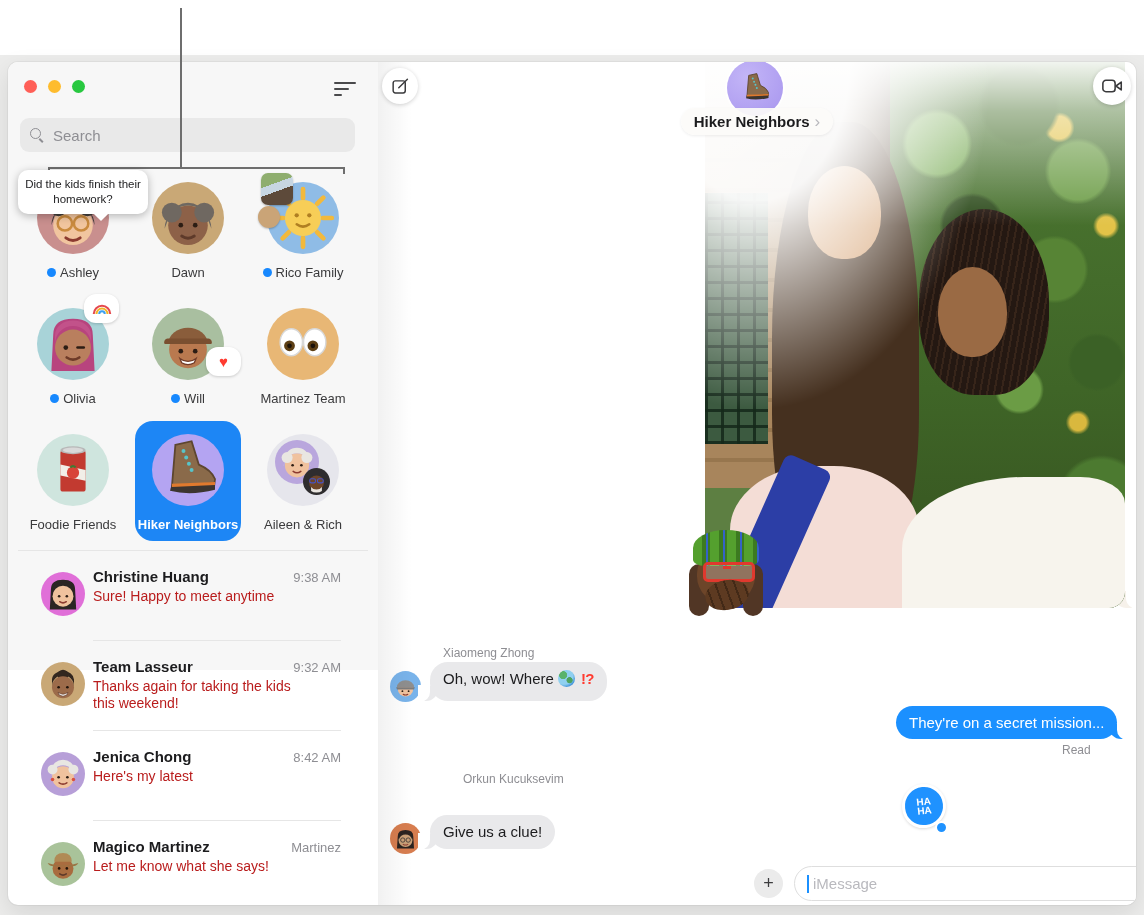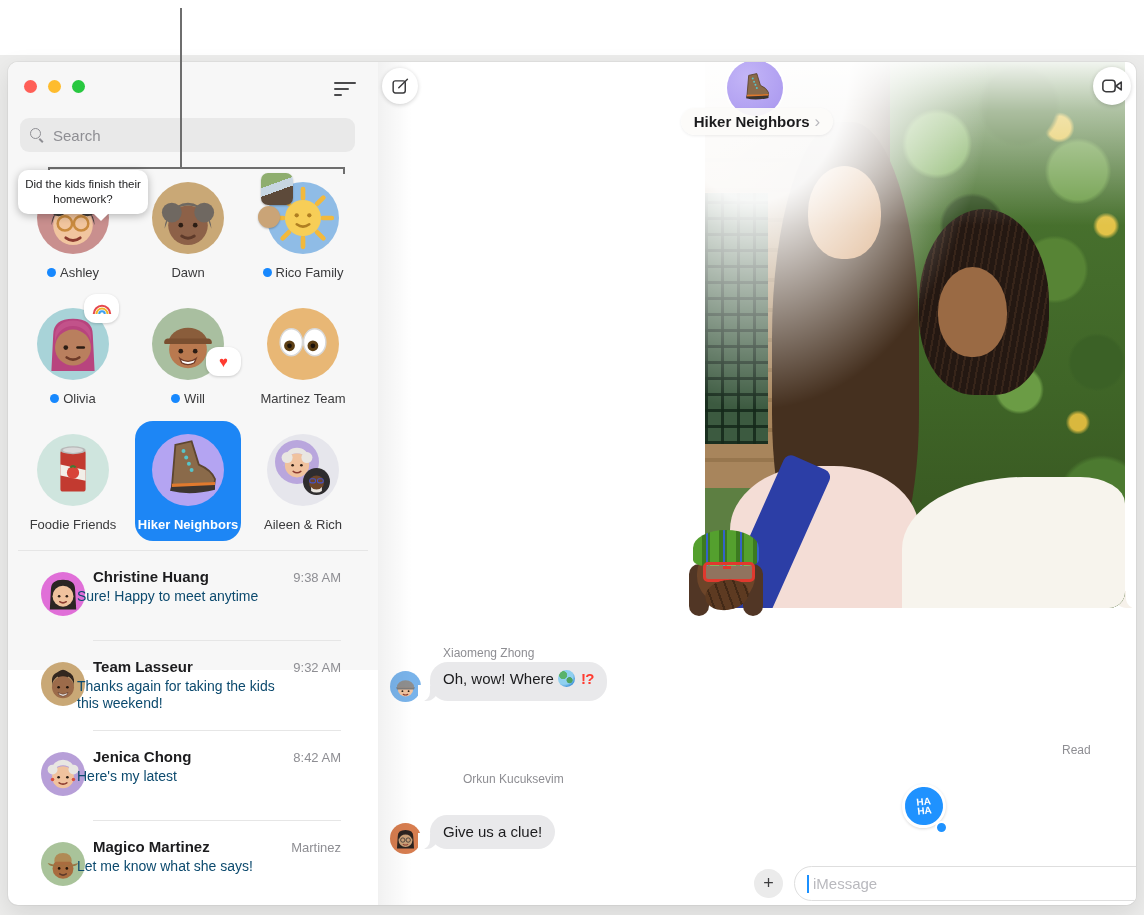--- a/index.html
+++ b/index.html
@@ -55,21 +55,21 @@
     background:linear-gradient(160deg,#8fae6f 0 35%,#c7d6e2 35% 55%,#5d4a3a 55% 100%);box-shadow:0 1px 2px rgba(0,0,0,.25);}
   .thumb-mini{position:absolute;left:-9px;top:24px;width:22px;height:22px;border-radius:50%;background:#caa477;box-shadow:0 1px 2px rgba(0,0,0,.25);overflow:hidden;}
   .sub-av{position:absolute;border-radius:50%;overflow:hidden;}
   .pins-divider{position:absolute;left:10px;top:488px;width:350px;height:1px;background:#e6e6e6;}
 
   
   .convo{position:absolute;left:0;width:370px;height:88px;}
   .convo .av44{position:absolute;left:33px;top:4px;width:44px;height:44px;border-radius:50%;overflow:hidden;}
   .convo .name{position:absolute;left:85px;top:0;font-size:15px;font-weight:700;color:#1c1c1e;}
   .convo .time{position:absolute;right:37px;top:2px;font-size:13px;color:#8e8e93;}
-  .convo .preview{position:absolute;left:69px;top:20px;width:210px;font-size:14px;color:#0c4a6e;line-height:17px;}
+  .convo .preview{position:absolute;left:85px;top:20px;width:210px;font-size:14px;color:#b91c1c;line-height:17px;}
   .row-divider{position:absolute;left:85px;width:248px;height:1px;background:#e6e6e6;}
 
   
   .chat{position:absolute;left:370px;top:0;width:758px;height:843px;background:#ffffff;}
   .chat::before{content:'';position:absolute;left:0;top:0;width:34px;height:100%;
     background:linear-gradient(90deg,rgba(0,0,0,.055),rgba(0,0,0,0));pointer-events:none;z-index:3;}
   .round-btn{position:absolute;background:#ffffff;border-radius:50%;box-shadow:0 1px 4px rgba(0,0,0,.18);display:flex;align-items:center;justify-content:center;cursor:pointer;z-index:6;}
   .compose-btn{left:4px;top:6px;width:36px;height:36px;}
   .video-btn{left:715px;top:5px;width:38px;height:38px;}
 
@@ -526,20 +526,23 @@
         <path d="M8 21 h24 l-1 3 h-22 z" fill="#7c7c7c"></path>
         <circle cx="16" cy="26" r="1.2" fill="#2c1d14"></circle>
           <circle cx="24" cy="26" r="1.2" fill="#2c1d14"></circle>
         <path d="M17 30 q3 2 6 0" stroke="#8c3b30" stroke-width="1.3" fill="none" stroke-linecap="round"></path>
       </svg>
     </span>
     <div class="bubble gray" style="left:52px;top:600px;height:39px;">
       <span>Oh, wow! Where</span><span class="globe-icon"></span><span class="interrobang">!?</span>
     </div>
 
+    <div class="bubble blue" style="left:518px;top:644px;height:33px;">
+      <span>They're on a secret mission...</span>
+    </div>
     <span class="read-receipt" style="left:684px;top:681px;">Read</span>
 
     <span class="sender" style="left:65px;top:710px;margin-left:20px;">Orkun Kucuksevim</span>
     <div class="haha">
       <div class="balloon">
         <span>HA</span>
         <span>HA</span>
       </div>
       <div class="dot1"></div>
     </div>

